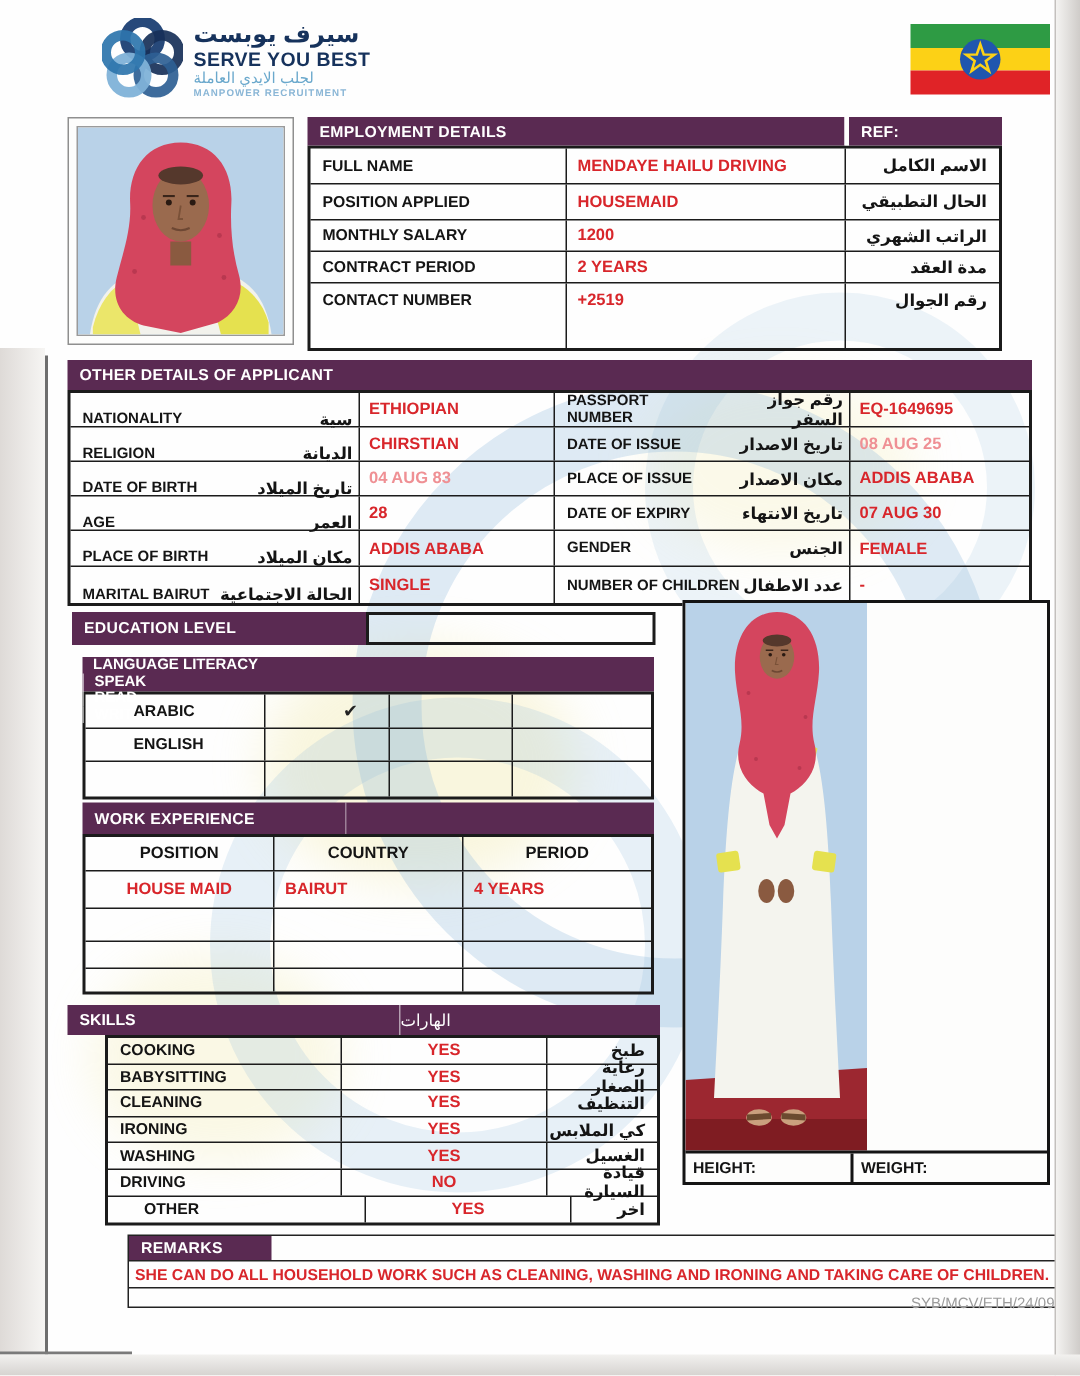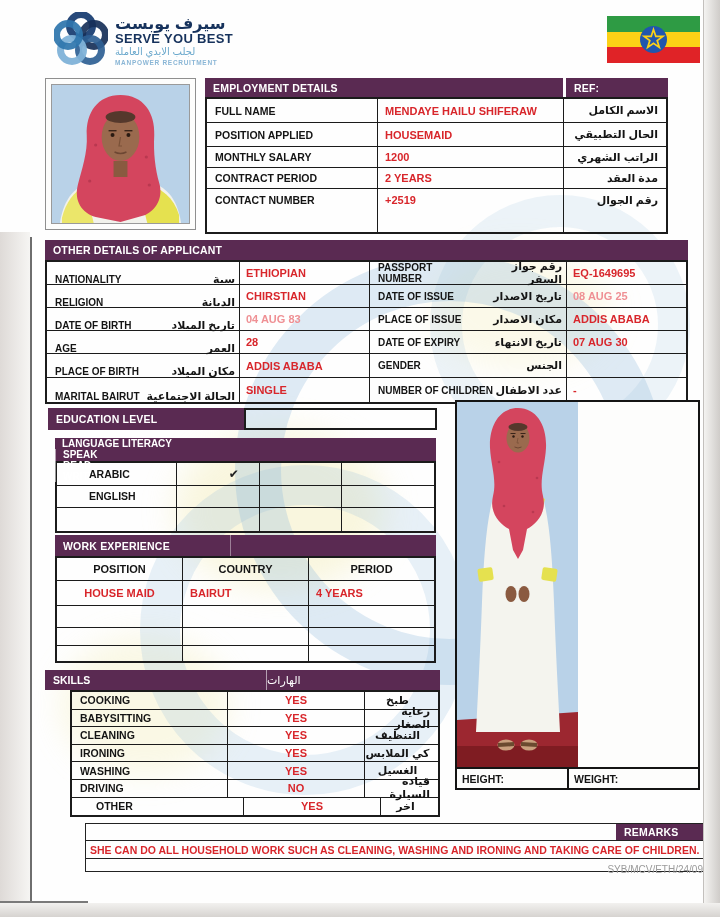--- a/index.html
+++ b/index.html
@@ -30,21 +30,21 @@
 
   
   .pband { background:#5a2a52; color:#fff; font-weight:bold; font-size:10.5px;
     letter-spacing:0.2px; display:flex; align-items:center; padding:0 8px; }
   .lbl { font-weight:bold; color:#141414; font-size:10.5px; }
   .val { font-weight:bold; color:#d8262b; font-size:11px; }
   .val.light { color:#ef9094; }
   .ar { font-weight:bold; color:#141414; font-size:11px; direction:rtl; }
 
   
-  #logo { left:54px; top:12px; display:flex; gap:7px; align-items:center; }
+  #logo { left:68px; top:12px; display:flex; gap:7px; align-items:center; }
   .logo-text { display:flex; flex-direction:column; align-items:flex-start; }
   .lt-ar { font-size:16px; font-weight:bold; color:#16325c; direction:rtl; line-height:1.1; align-self:stretch; text-align:left; }
   .lt-en { font-size:13px; font-weight:bold; color:#16325c; letter-spacing:0.3px; line-height:1.1; }
   .lt-ar2 { font-size:10px; color:#6aa8cc; direction:rtl; line-height:1.25; align-self:stretch; text-align:left; }
   .lt-en2 { font-size:6.5px; font-weight:bold; color:#8ab6d6; letter-spacing:0.7px; line-height:1.3; }
 
   
   #flag { left:607px; top:16px; width:93px; height:47px; }
   #flag .stripe { width:100%; height:33.33%; }
   #flag svg { position:absolute; left:0; top:0; }
@@ -139,25 +139,25 @@
   .sk-h1 { width:222px; display:flex; align-items:center; padding-left:8px; color:#fff; font-weight:bold;
     font-size:10.5px; border-right:1px solid rgba(255,255,255,0.55); }
   .sk-h2 { flex:1; display:flex; align-items:center; justify-content:flex-end; padding-right:8px;
     color:#fff; font-weight:normal; font-size:11px; direction:rtl; }
   .sk-body { border:2px solid #1b1b1b;margin-left:25px; }
   .sk-row { display:flex; height:17.6px; border-bottom:1.2px solid #1b1b1b; }
   .sk-row:last-child { border-bottom:none;padding-left:16px; }
   .sk-row > div { display:flex; align-items:center; }
   .sk-c0 { width:156px; border-right:1.2px solid #1b1b1b; padding-left:8px; }
   .sk-c1 { width:137px; border-right:1.2px solid #1b1b1b; justify-content:center; }
-  .sk-c2 { flex:1; justify-content:center; padding-right:8px; direction:rtl; }
+  .sk-c2 { flex:1; justify-content:flex-start; padding-right:8px; direction:rtl; }
 
   
   #remarks { left:85px; top:823px; width:627px; height:49px; border:1.5px solid #222; }
-  .rm-head { display:flex; height:16px;justify-content:flex-end; }
+  .rm-head { display:flex; height:16px; }
   .rm-band { width:95px; height:100%; padding:0 8px; }
   .rm-text { height:19px; border-top:1.5px solid #222; border-bottom:1.5px solid #222;
     display:flex; align-items:center; padding-left:4px; color:#d8262b; font-weight:bold; font-size:10.5px; }
 
   #refcode { left:545px; top:864px; width:158px; text-align:right; font-size:10px; color:#9b9b9b; z-index:2; }
 </style>
 </head>
 <body>
 
 <div class="page">
@@ -225,21 +225,21 @@
       <div class="pband c1">EMPLOYMENT DETAILS</div>
       <div class="c-gap"></div>
       <div class="pband c2">REF:</div>
     </div>
     <div class="emp-body">
       <div class="emp-row">
         <div class="emp-cl">
             <span class="lbl">FULL NAME</span>
           </div>
         <div class="emp-cv">
-            <span class="val">MENDAYE HAILU SHIFERAW</span>
+            <span class="val">MENDAYE HAILU DRIVING</span>
           </div>
         <div class="emp-ca">
             <span class="ar">الاسم الكامل</span>
           </div>
       </div>
       <div class="emp-row">
         <div class="emp-cl">
             <span class="lbl">POSITION APPLIED</span>
           </div>
         <div class="emp-cv">
@@ -356,20 +356,23 @@
         <div class="o-l1">
             <span class="lbl">PLACE OF BIRTH</span>
             <span class="ar">مكان الميلاد</span>
           </div>
         <div class="o-v1">
             <span class="val">ADDIS ABABA</span>
           </div>
         <div class="o-l2">
             <span class="lbl">GENDER</span>
             <span class="ar">الجنس</span>
+          </div>
+        <div class="o-v2">
+            <span class="val">FEMALE</span>
           </div>
       </div>
       <div class="o-row">
         <div class="o-l1">
             <span class="lbl">MARITAL BAIRUT</span>
             <span class="ar">الحالة الاجتماعية</span>
           </div>
         <div class="o-v1">
             <span class="val">SINGLE</span>
           </div>

